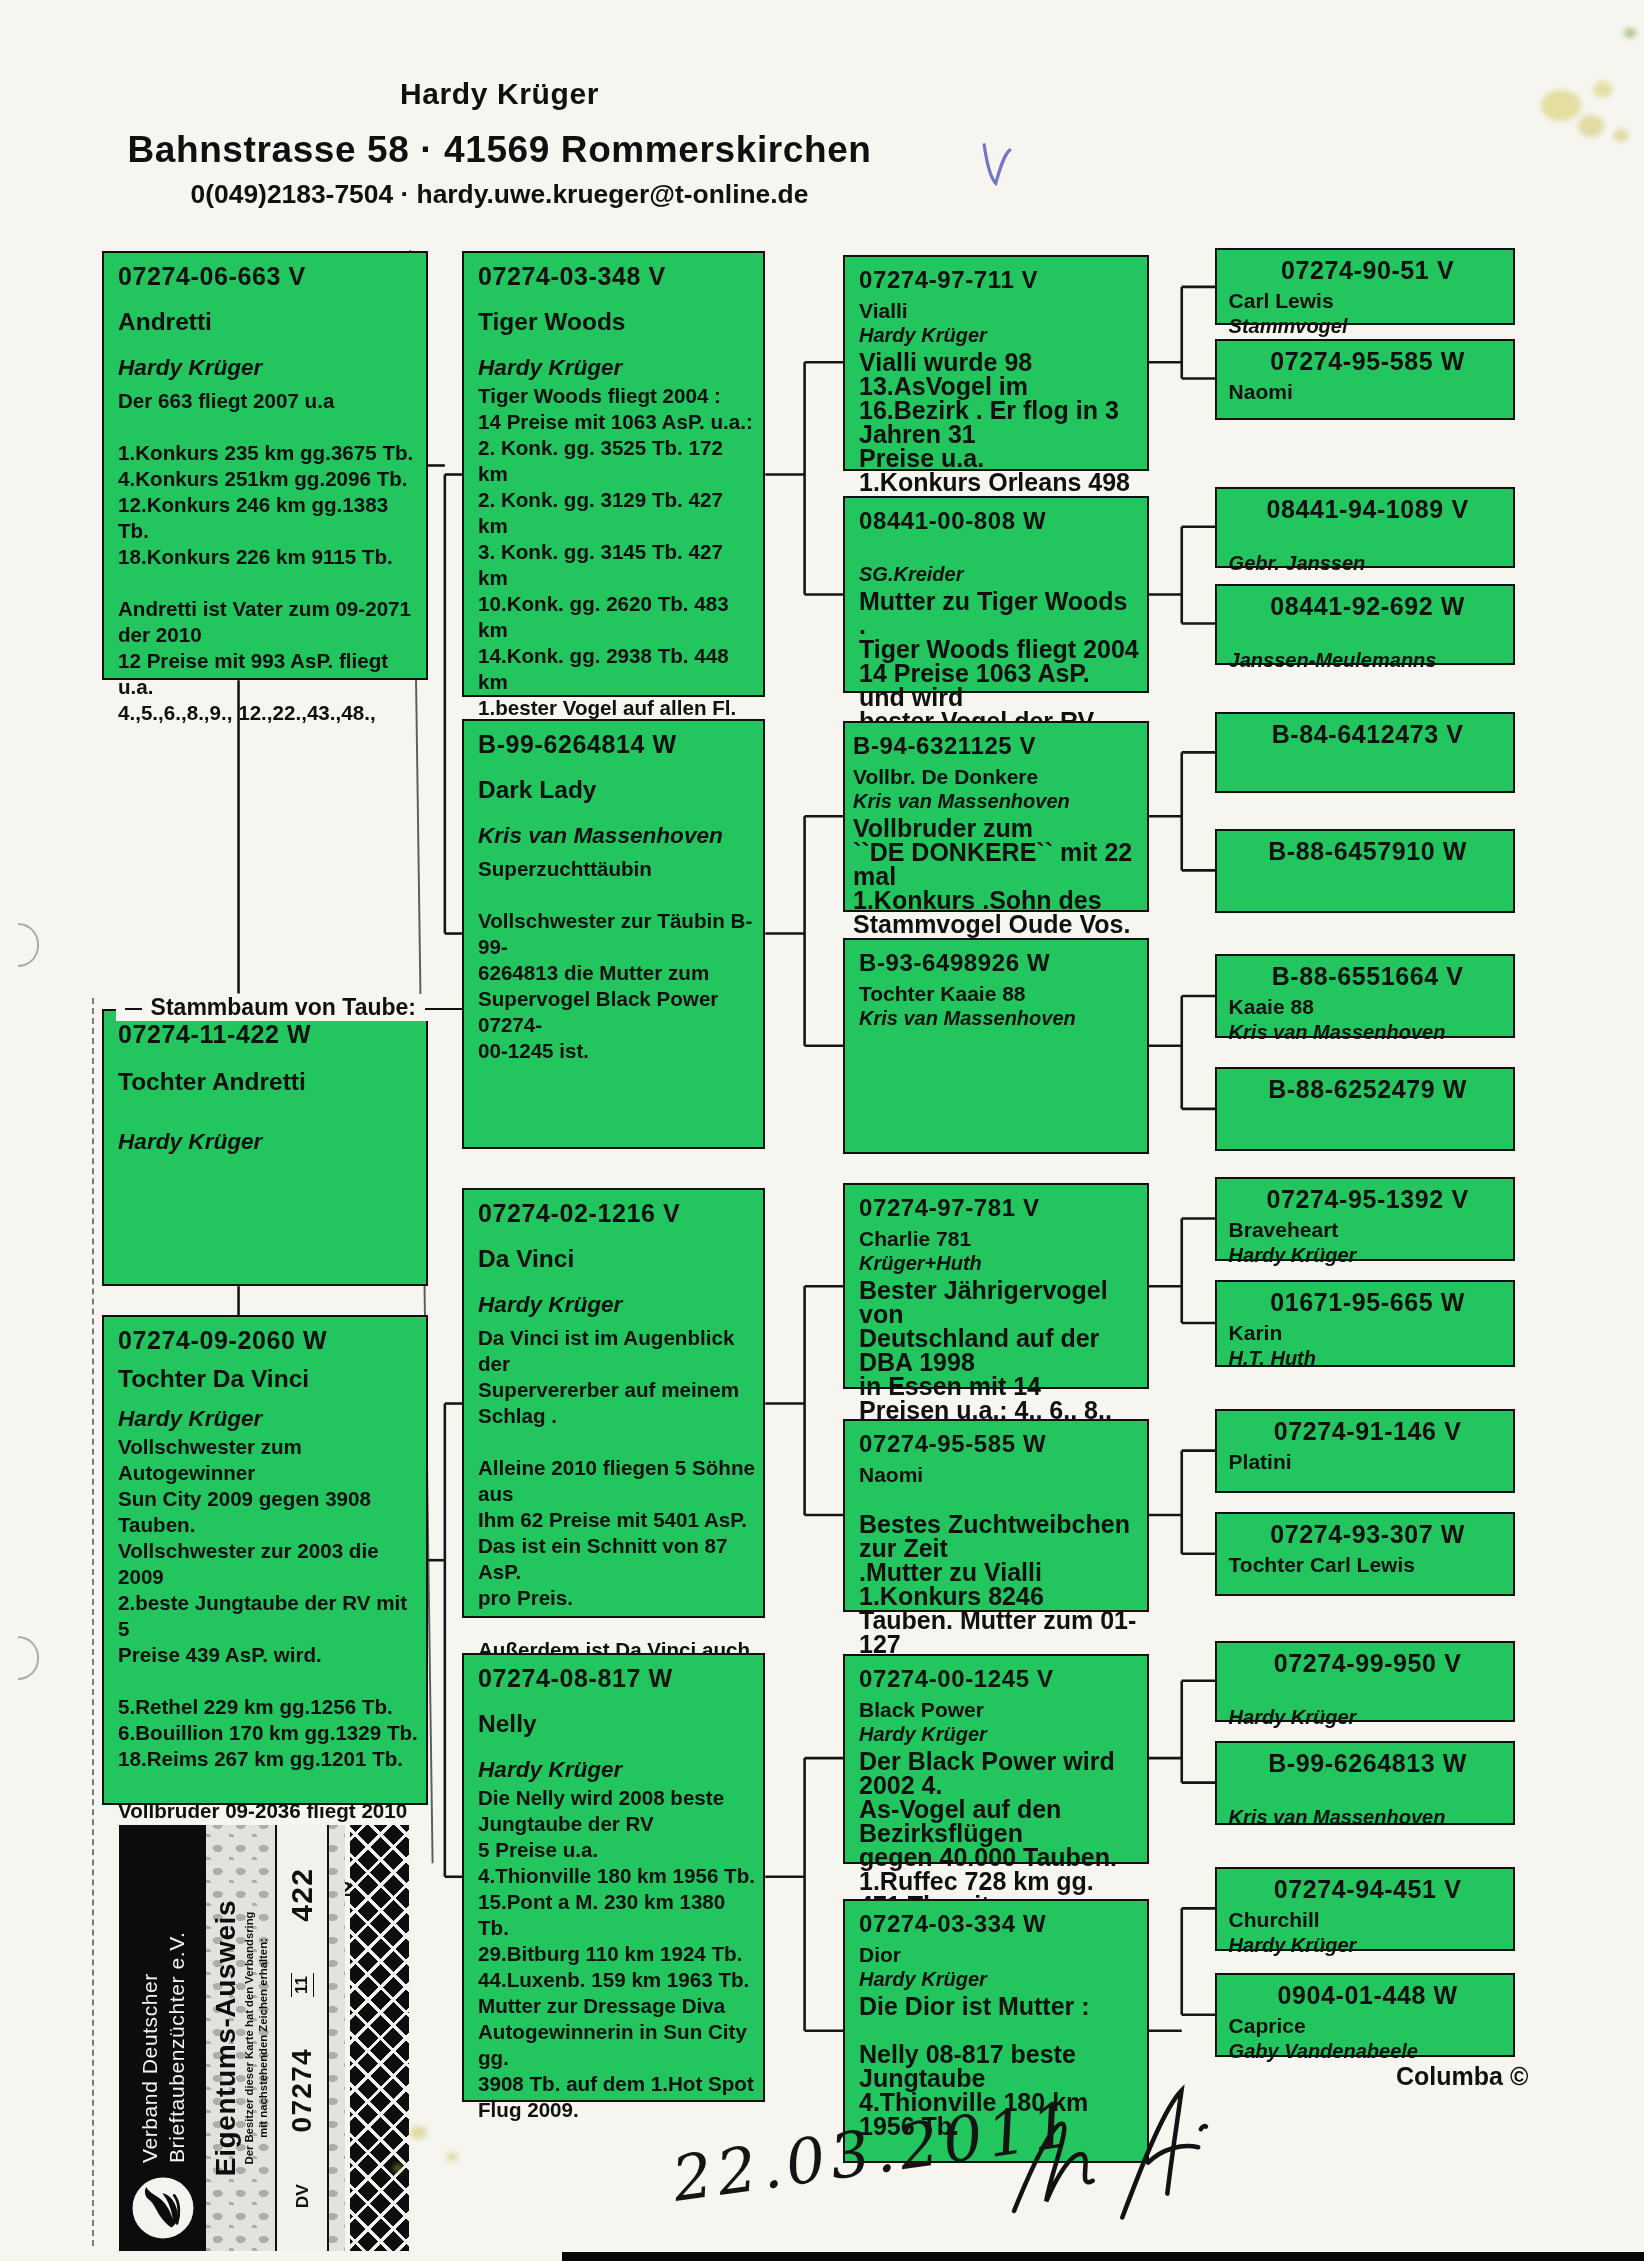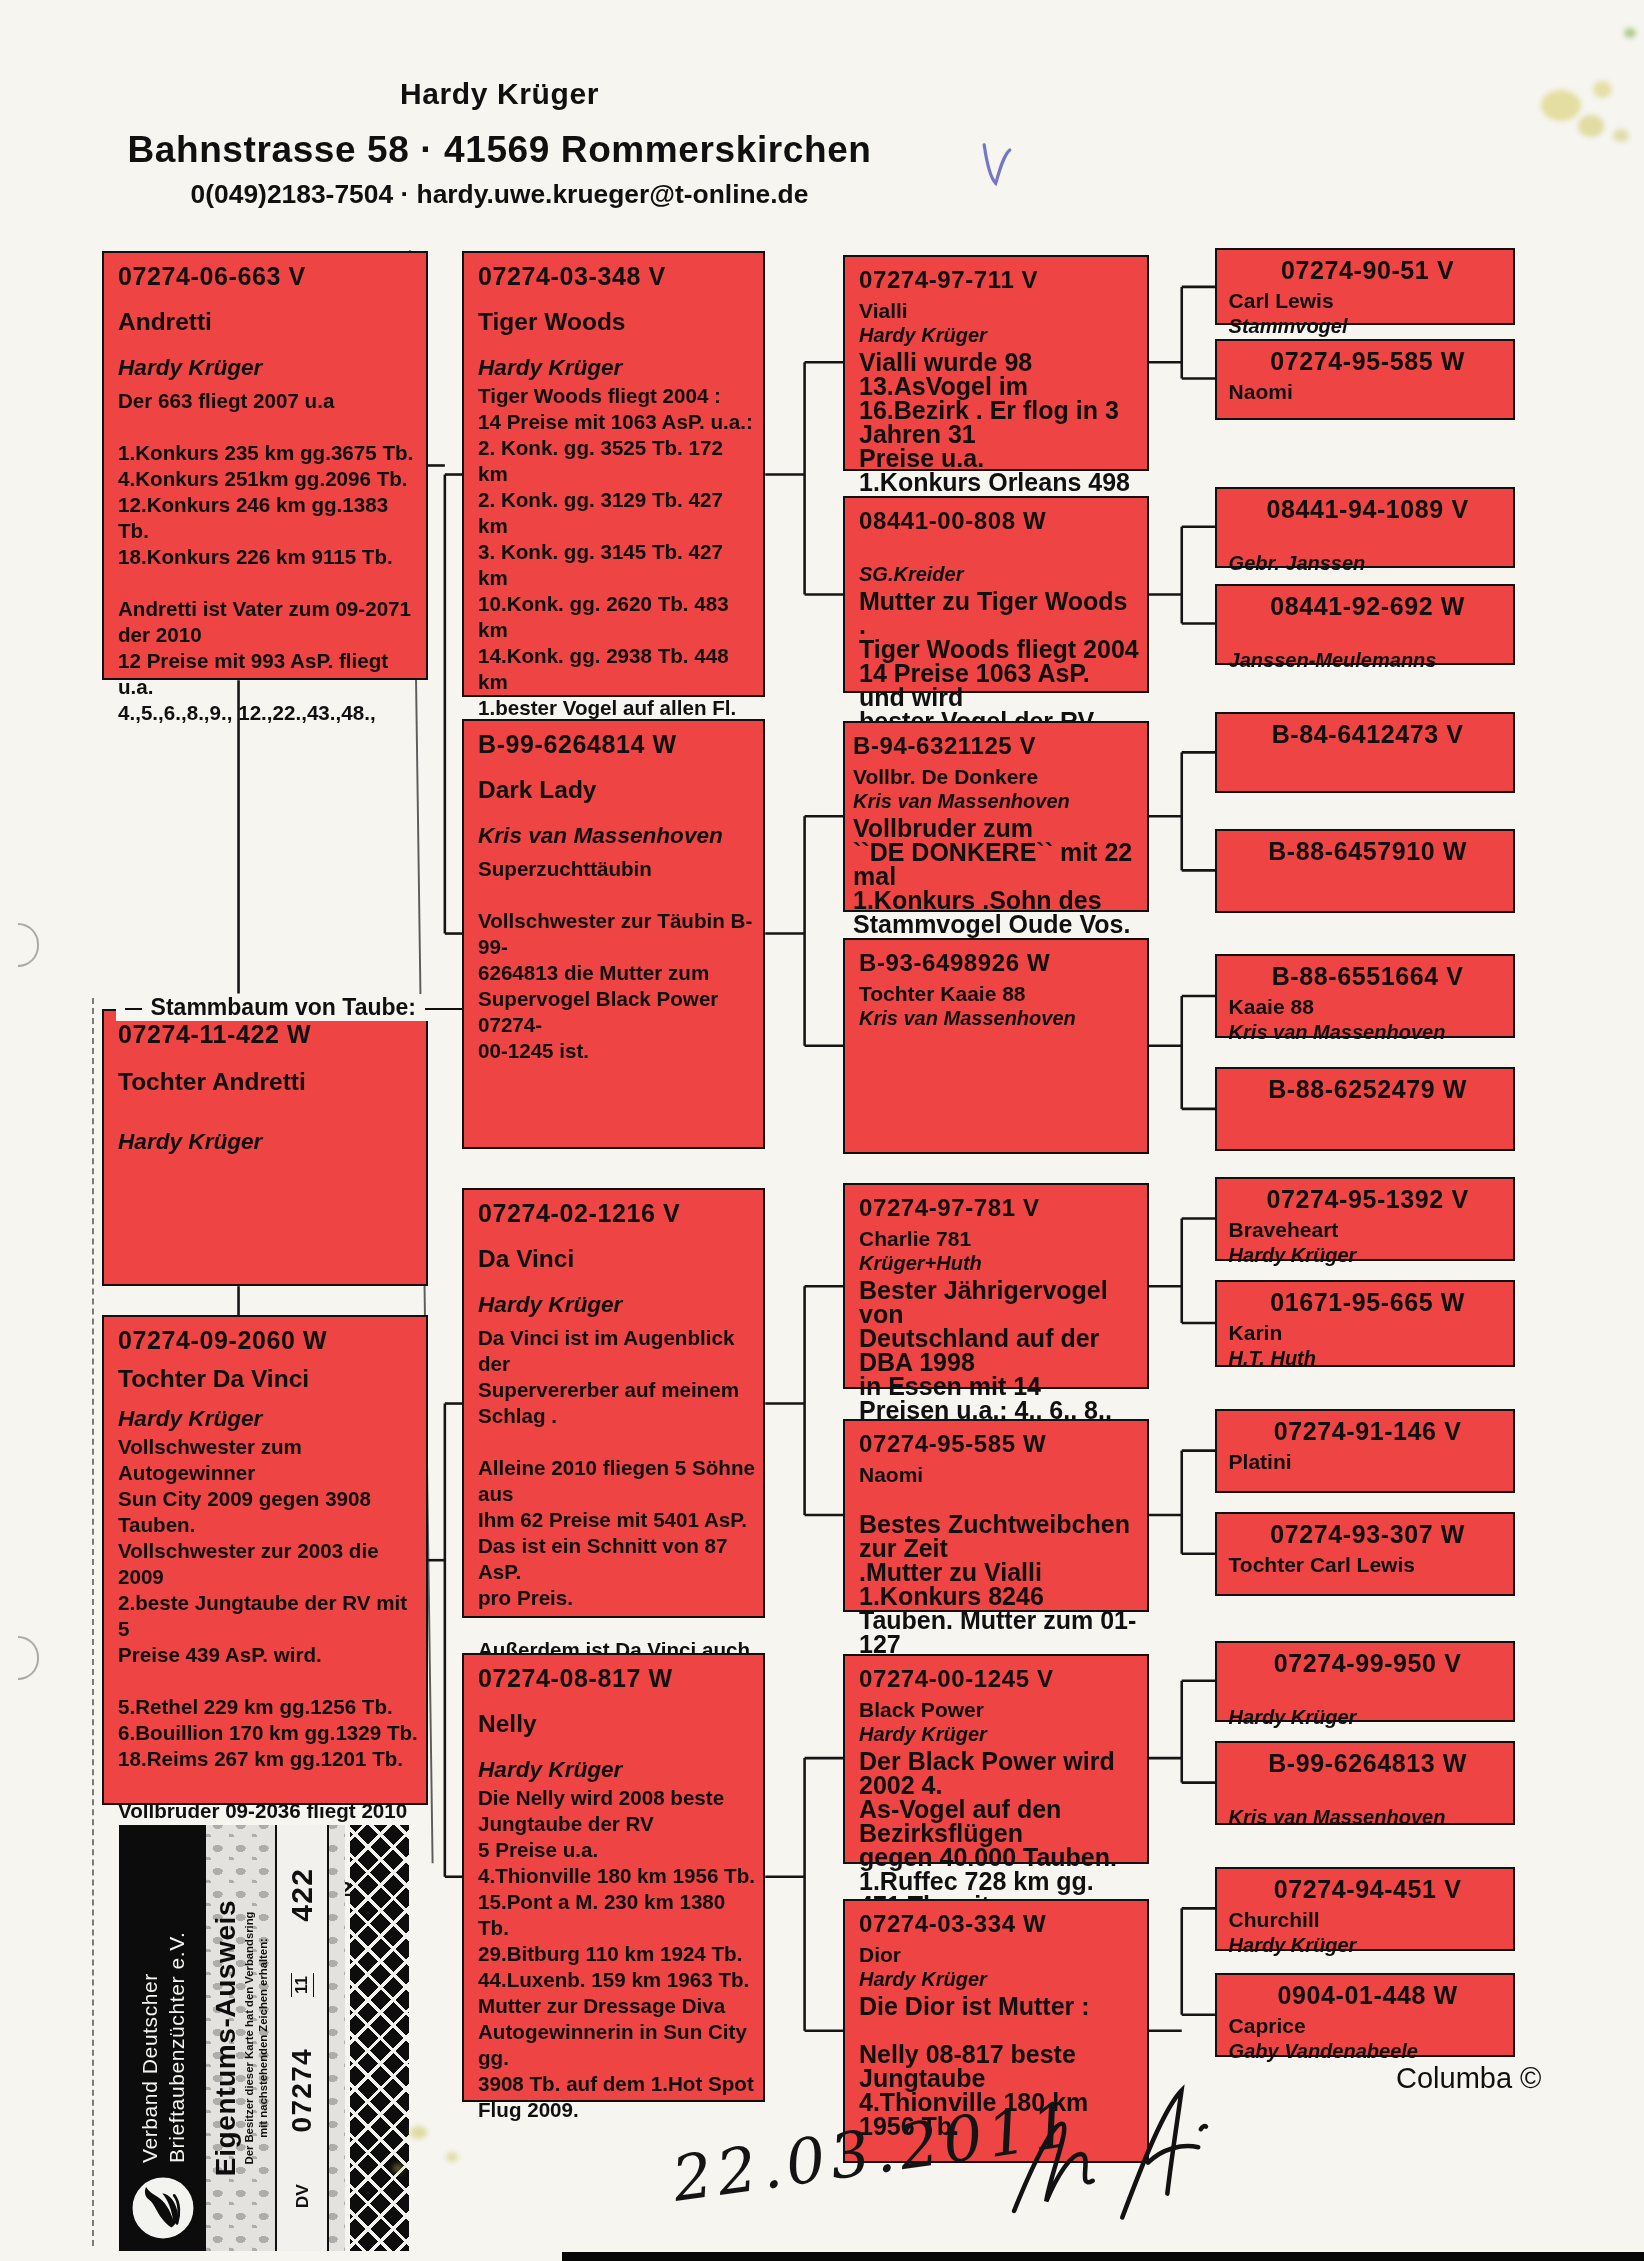--- a/index.html
+++ b/index.html
@@ -4,21 +4,21 @@
 <style>
   html,body{margin:0;padding:0;background:#e8e6e0;}
   .page{position:relative;width:1644px;height:2261px;background:#f6f5f0;overflow:hidden;
         font-family:"Liberation Sans",sans-serif;color:#101010;}
   
   .hdr{position:absolute;left:103px;top:77px;width:793px;text-align:center;}
   .hdr-name{font-size:30px;font-weight:700;letter-spacing:0.6px;margin-bottom:18px;}
   .hdr-addr{font-size:37px;font-weight:700;letter-spacing:0.6px;margin-bottom:8px;}
   .hdr-contact{font-size:26.4px;font-weight:700;}
   
-  .pbox{position:absolute;background:#ef4444;border:2.6px solid #101010;box-sizing:border-box;
+  .pbox{position:absolute;background:#22c55e;border:2.6px solid #101010;box-sizing:border-box;
         padding:9px 7.7px 0 14px;z-index:10;}
   .ring{font-size:25px;font-weight:700;letter-spacing:0.6px;margin-bottom:17px;}
   .pname{font-size:24.5px;font-weight:700;margin-bottom:19.3px;}
   .owner{font-size:22.6px;font-weight:700;font-style:italic;margin-bottom:6.4px;}
   .pbody{font-size:20.6px;font-weight:700;line-height:26px;white-space:pre-line;}
   .pname:empty,.owner:empty,.pbody:empty{display:none;}
   
   .sm .ring{font-size:24px;margin-bottom:5.2px;}
   .sm .pname{font-size:21px;margin-bottom:1.3px;}
   .sm .owner{font-size:20px;margin-bottom:2.6px;}
@@ -99,21 +99,21 @@
           background:#f2f1ed;display:flex;align-items:center;justify-content:space-around;
           padding:0 17px;box-sizing:content-box;}
   .srp{font-size:17.4px;font-weight:700;}
   .srz{font-size:28px;font-weight:700;letter-spacing:1.3px;}
   .sry{font-size:17px;font-weight:700;border-top:1.9px solid #101010;border-bottom:1.9px solid #101010;padding:0.6px 2.6px;}
   .srn{font-size:30px;font-weight:700;letter-spacing:1.3px;}
   .stamp-xband{height:59px;margin-top:5.2px;background-color:#0d0d0d;
           background-image:repeating-linear-gradient(45deg,transparent 0 7px,#f2f1ed 7px 10.3px,transparent 10.3px 18px),
                            repeating-linear-gradient(-45deg,transparent 0 7px,#f2f1ed 7px 10.3px,transparent 10.3px 18px);}
   
-  .columba{position:absolute;left:1396px;top:2062px;font-size:29px;font-weight:400;z-index:11;}
+  .columba{position:absolute;left:1396px;top:2062px;font-size:25px;font-weight:700;z-index:11;}
   .hand-date{position:absolute;left:671px;top:2115px;font-family:"DejaVu Serif",serif;
           font-style:italic;font-size:62px;color:#141414;transform:rotate(-8deg);
           letter-spacing:5.2px;z-index:11;}
   .signature{position:absolute;left:996px;top:2079px;z-index:11;}
   .bluemark{position:absolute;left:980px;top:141px;z-index:11;}
   
   .blob{position:absolute;border-radius:50%;filter:blur(2.6px);z-index:20;pointer-events:none;}
   .punch{position:absolute;width:19.3px;height:40px;border:2.6px solid #6f6f6b;border-left:0;
          border-radius:0 22px 22px 0;opacity:.55;z-index:3;}
   #punch1{left:18px;top:923px;} #punch2{left:18px;top:1636px;}

